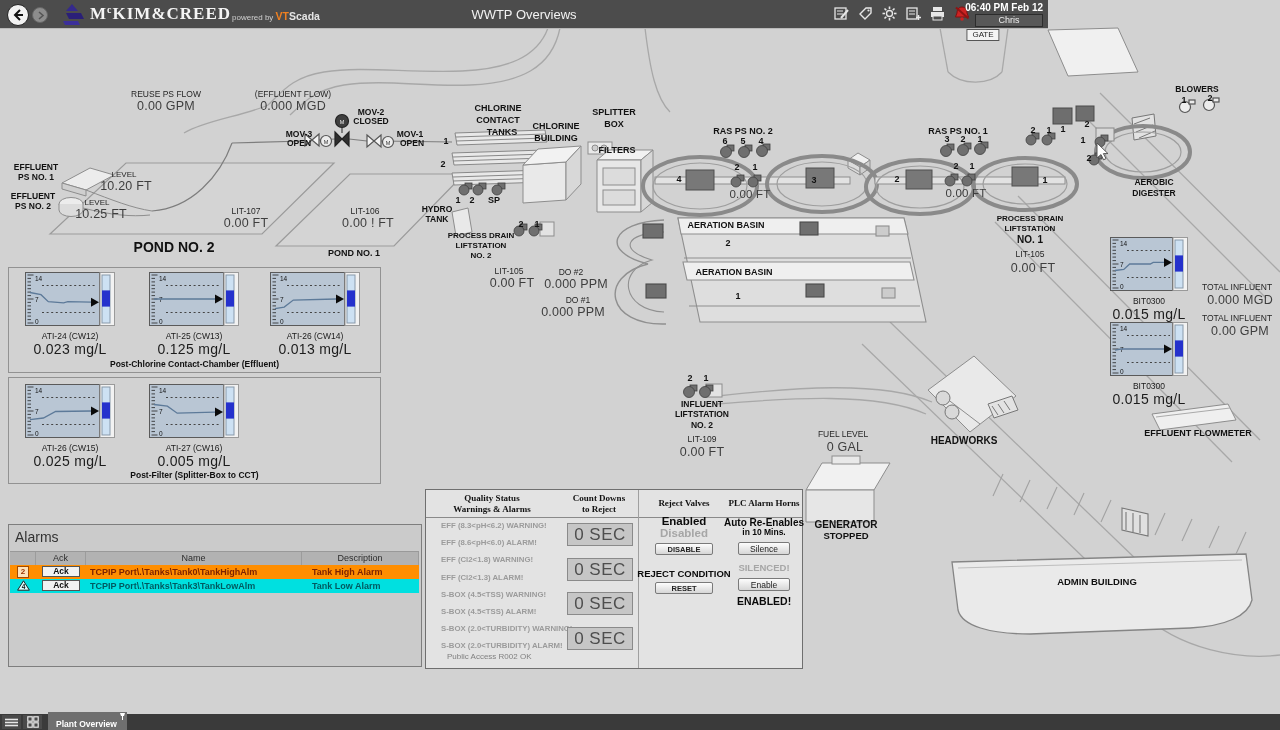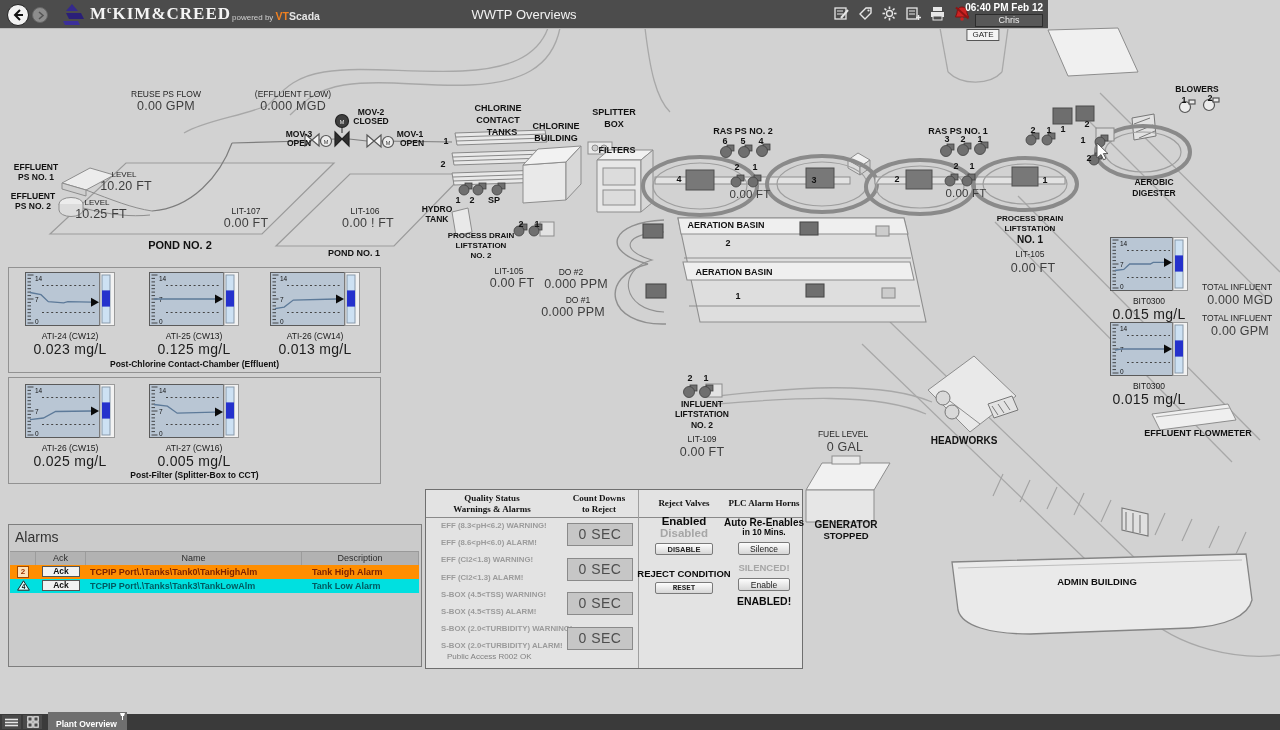--- a/index.html
+++ b/index.html
@@ -63,21 +63,21 @@
   
   #quality{position:absolute;left:425px;top:489px;width:376px;height:178px;background:#e3e3e3;
            border:1px solid #6f6f6f;z-index:4;}
   .qh{position:absolute;transform:translateX(-50%);font-weight:bold;font-size:9px;color:#111;
       white-space:nowrap;font-family:Liberation Serif, serif;}
   #qline{position:absolute;left:0;top:27px;width:376px;height:1px;background:#8a8a8a;}
   #qvline{position:absolute;left:212px;top:0;width:1px;height:178px;background:#a0a0a0;}
   .qrow{position:absolute;left:15px;font-size:7.8px;font-weight:bold;color:#9b9b9b;white-space:nowrap;}
   .qfoot{position:absolute;left:21px;top:162px;font-size:8px;color:#808080;}
   .cdbox{position:absolute;left:141px;width:64px;height:21px;background:#c6c6c6;
-         border:1px solid #8a8a8a;font-size:14px;color:#4e4e4e;text-align:center;
+         border:1px solid #8a8a8a;font-size:17px;color:#4e4e4e;text-align:center;
          line-height:21px;letter-spacing:.5px;}
   .qtxt{position:absolute;transform:translateX(-50%);font-weight:bold;white-space:nowrap;color:#0a0a0a;}
   .dim{color:#a6a6a6;}
   .qbtn{position:absolute;transform:translateX(-50%);background:linear-gradient(#fdfdfd,#d6d6d6);
         border:1px solid #7a7a7a;border-radius:2px;font-family:"Liberation Sans",sans-serif;
         color:#222;padding:0;}
   
   #taskbar{position:absolute;left:0;top:714px;width:1280px;height:16px;background:#3a3a3a;
            z-index:10;display:flex;align-items:center;}
   .tbbtn{width:19px;height:14px;margin-left:2px;background:#4a4a4a;display:flex;
@@ -379,21 +379,21 @@
     <div class="maplabel" style="left: 124px; top: 171px; font-size: 8px;">LEVEL</div>
     <div class="maplabel v" style="left: 126px; top: 180px; font-size: 12.5px;">10.20 FT</div>
     <div class="maplabel b" style="left: 33px; top: 192px; font-size: 8.5px;">EFFLUENT</div>
     <div class="maplabel b" style="left: 33px; top: 202px; font-size: 8.5px;">PS NO. 2</div>
     <div class="maplabel" style="left: 97px; top: 199px; font-size: 8px;">LEVEL</div>
     <div class="maplabel v" style="left: 101px; top: 208px; font-size: 12.5px;">10.25 FT</div>
     <div class="maplabel" style="left: 246px; top: 207px; font-size: 8.5px;">LIT-107</div>
     <div class="maplabel v" style="left: 246px; top: 217px; font-size: 12.5px;">0.00 FT</div>
     <div class="maplabel" style="left: 365px; top: 207px; font-size: 8.5px;">LIT-106</div>
     <div class="maplabel v" style="left: 368px; top: 217px; font-size: 12.5px;">0.00 ! FT</div>
-    <div class="maplabel b" style="left: 180px; top: 240px; font-size: 11px;">POND NO. 2</div>
+    <div class="maplabel b" style="left: 174px; top: 240px; font-size: 14px;">POND NO. 2</div>
     <div class="maplabel b" style="left: 354px; top: 249px; font-size: 9px;">POND NO. 1</div>
     <div class="maplabel b" style="left: 437px; top: 205px; font-size: 8.5px;">HYDRO</div>
     <div class="maplabel b" style="left: 437px; top: 215px; font-size: 8.5px;">TANK</div>
     <div class="maplabel b" style="left: 446px; top: 137px; font-size: 9px;">1</div>
     <div class="maplabel b" style="left: 443px; top: 160px; font-size: 9px;">2</div>
     <div class="maplabel b" style="left: 458px; top: 196px; font-size: 9px;">1</div>
     <div class="maplabel b" style="left: 472px; top: 196px; font-size: 9px;">2</div>
     <div class="maplabel b" style="left: 494px; top: 196px; font-size: 9px;">SP</div>
     <div class="maplabel b" style="left: 481px; top: 232px; font-size: 8px;">PROCESS DRAIN</div>
     <div class="maplabel b" style="left: 481px; top: 242px; font-size: 8px;">LIFTSTATION</div>
@@ -727,21 +727,21 @@
   <div id="qcds">
       <div class="cdbox" style="top: 33px;">0 SEC</div>
       <div class="cdbox" style="top: 67.5px;">0 SEC</div>
       <div class="cdbox" style="top: 102px;">0 SEC</div>
       <div class="cdbox" style="top: 136.5px;">0 SEC</div>
     </div>
   <div class="qtxt" style="left:258px;top:25px;font-size:11.5px;">Enabled</div>
   <div class="qtxt dim" style="left:258px;top:36.5px;font-size:11.5px;">Disabled</div>
   <button class="qbtn" style="left:258px;top:53px;width:58px;height:12px;font-size:7.5px;font-weight:bold;">DISABLE</button>
   <div class="qtxt" style="left:258px;top:78px;font-size:9.5px;">REJECT CONDITION</div>
-  <button class="qbtn" style="left:258px;top:92px;width:58px;height:12px;font-size:7.5px;font-weight:bold;font-family:Liberation Mono, monospace;">RESET</button>
+  <button class="qbtn" style="left:258px;top:92px;width:58px;height:12px;font-size:7.5px;font-weight:bold;">RESET</button>
   <div class="qtxt" style="left:338px;top:27px;font-size:10px;">Auto Re-Enables</div>
   <div class="qtxt" style="left:338px;top:37px;font-size:8.5px;">in 10 Mins.</div>
   <button class="qbtn" style="left:338px;top:52px;width:52px;height:13px;font-size:8.5px;">Silence</button>
   <div class="qtxt dim" style="left:338px;top:72px;font-size:9.5px;">SILENCED!</div>
   <button class="qbtn" style="left:338px;top:88px;width:52px;height:13px;font-size:8.5px;">Enable</button>
   <div class="qtxt" style="left:338px;top:105px;font-size:10.5px;">ENABLED!</div>
 </div>
 
 <div id="topbar">
   <div class="navc" id="backbtn">

